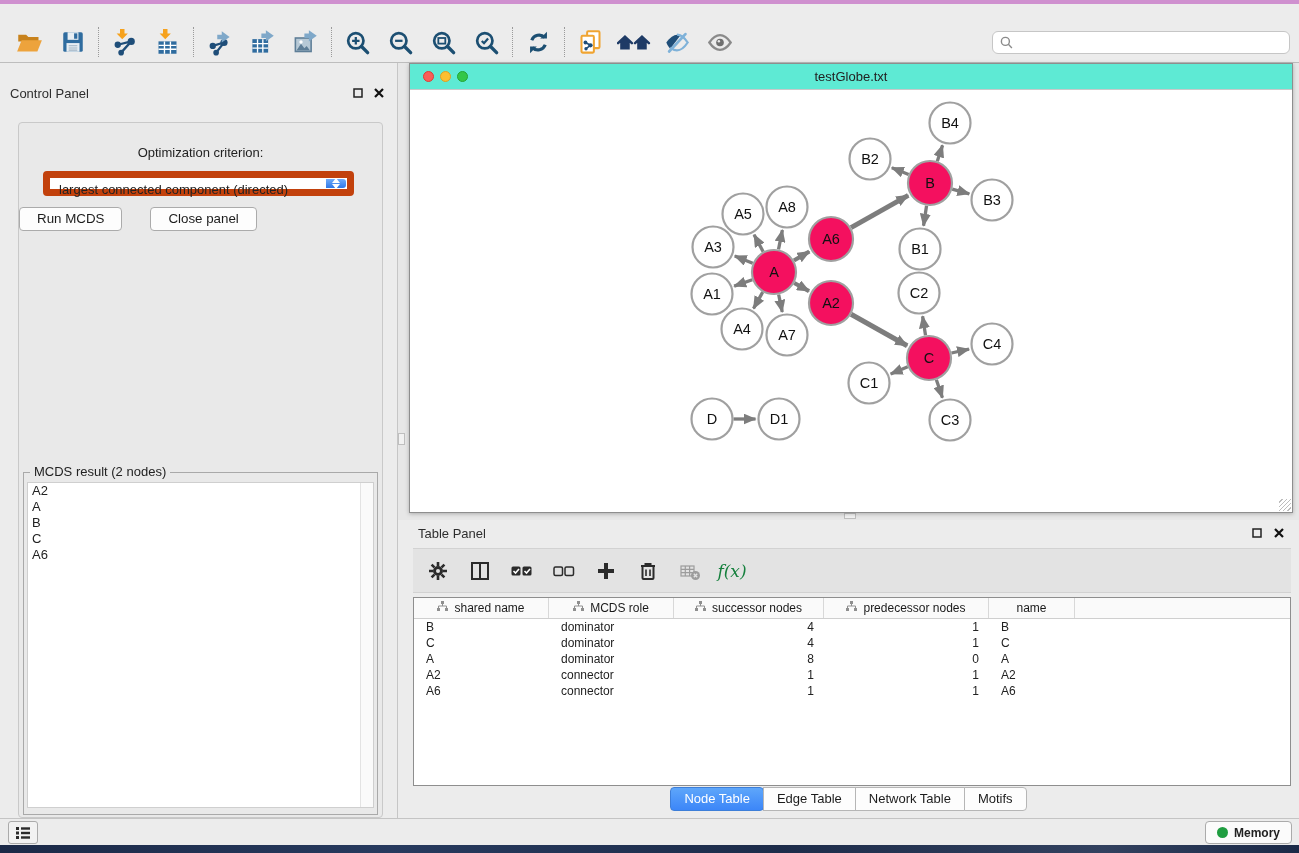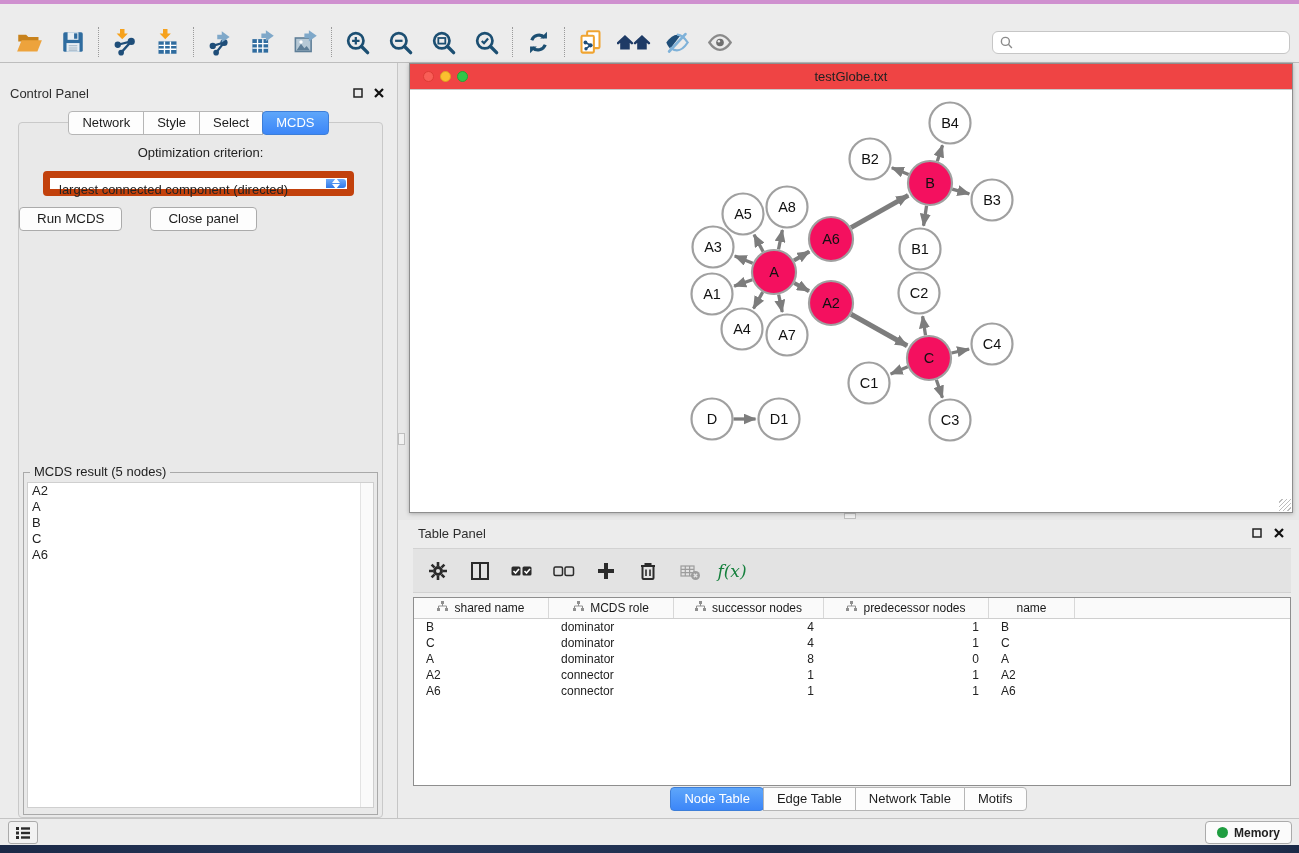--- a/index.html
+++ b/index.html
@@ -57,21 +57,21 @@
   .result-list { position:absolute; left:3px; right:3px; top:9px; bottom:6px; background:#fff; border:1px solid #CFCFCF; overflow:hidden; }
   .result-scroll { position:absolute; right:0; top:0; bottom:0; width:13px; background:#FAFAFA; border-left:1px solid #E3E3E3; }
   .result-item { padding:0 0 0 4px; line-height:16px; }
 
   
   .network-pane { position:absolute; left:397px; top:0; width:902px; height:457px; background:#E7E7E7; border-left:1px solid #C6C6C6;}
   .split-handle-v { position:absolute; left:0px; top:370px; width:7px; height:12px; background:#F2F2F2; border:1px solid #BFBFBF; }
   .split-handle-h { position:absolute; left:446px; bottom:1px; width:12px; height:6px; background:#F2F2F2; border:1px solid #BFBFBF; }
   .net-frame { position:absolute; left:11px; top:0; width:884px; height:450px; background:#fff;
     border:1px solid #8E8E8E; box-shadow:0 1px 4px rgba(0,0,0,.25); }
-  .net-titlebar { position:absolute; left:0; top:0; width:100%; height:26px; background:#ef4444; border-bottom:1px solid #C9C9C9; }
+  .net-titlebar { position:absolute; left:0; top:0; width:100%; height:26px; background:#5eead4; border-bottom:1px solid #C9C9C9; }
   .ntl { position:absolute; top:7px; width:11px; height:11px; border-radius:50%; }
   .ntl.red { left:13px; background:#F95E57; border:0.5px solid #DE3C36;}
   .ntl.yellow { left:30px; background:#FBBF2F; border:0.5px solid #DEA023;}
   .ntl.green { left:47px; background:#33C748; border:0.5px solid #24A534;}
   .net-titlebar .title { position:absolute; left:0; right:0; top:5px; text-align:center; color:#222; }
   .net-content { position:absolute; left:0; top:26px; width:710px; height:422px; background:#fff; }
   .net-grip { position:absolute; right:1px; bottom:1px; width:12px; height:12px;
     background:repeating-linear-gradient(135deg,transparent,transparent 2px,#BDBDBD 2px,#BDBDBD 3px); }
 
   
@@ -255,41 +255,35 @@
           <svg width="10" height="10" viewBox="0 0 10 10">
               <rect x="1" y="1" width="8" height="8" fill="none" stroke="#222" stroke-width="1.5"></rect>
             </svg>
         </span>
         <span class="win-ctl" style="right:12px;">
           <svg width="10" height="10" viewBox="0 0 10 10">
               <path d="M1 1l8 8M9 1l-8 8" stroke="#111" stroke-width="2.2"></path>
             </svg>
         </span>
       </div>
-      <div class="cp-tabs" id="cp-tabs">
-          <span class="seg-tab">Network</span>
-          <span class="seg-tab">Style</span>
-          <span class="seg-tab">Select</span>
-          <span class="seg-tab active">MCDS</span>
-        </div>
       <div class="cp-content">
         <div class="opt-label">Optimization criterion:</div>
         <div class="criterion">
           <span>largest connected component (directed)</span>
           <span class="stepper">
               <span class="up"></span>
               <span class="dn"></span>
             </span>
         </div>
         <div class="btn-row">
           <button class="push-btn">Run MCDS</button>
           <button class="push-btn">Close panel</button>
         </div>
         <div class="result-box">
-          <span class="result-legend">MCDS result (5 nodes)</span>
+          <span class="result-legend">MCDS result (2 nodes)</span>
           <div class="result-list" id="result-list">
               <div class="result-item">A2</div>
               <div class="result-item">A</div>
               <div class="result-item">B</div>
               <div class="result-item">C</div>
               <div class="result-item">A6</div>
               <div class="result-scroll"></div>
             </div>
         </div>
       </div>

